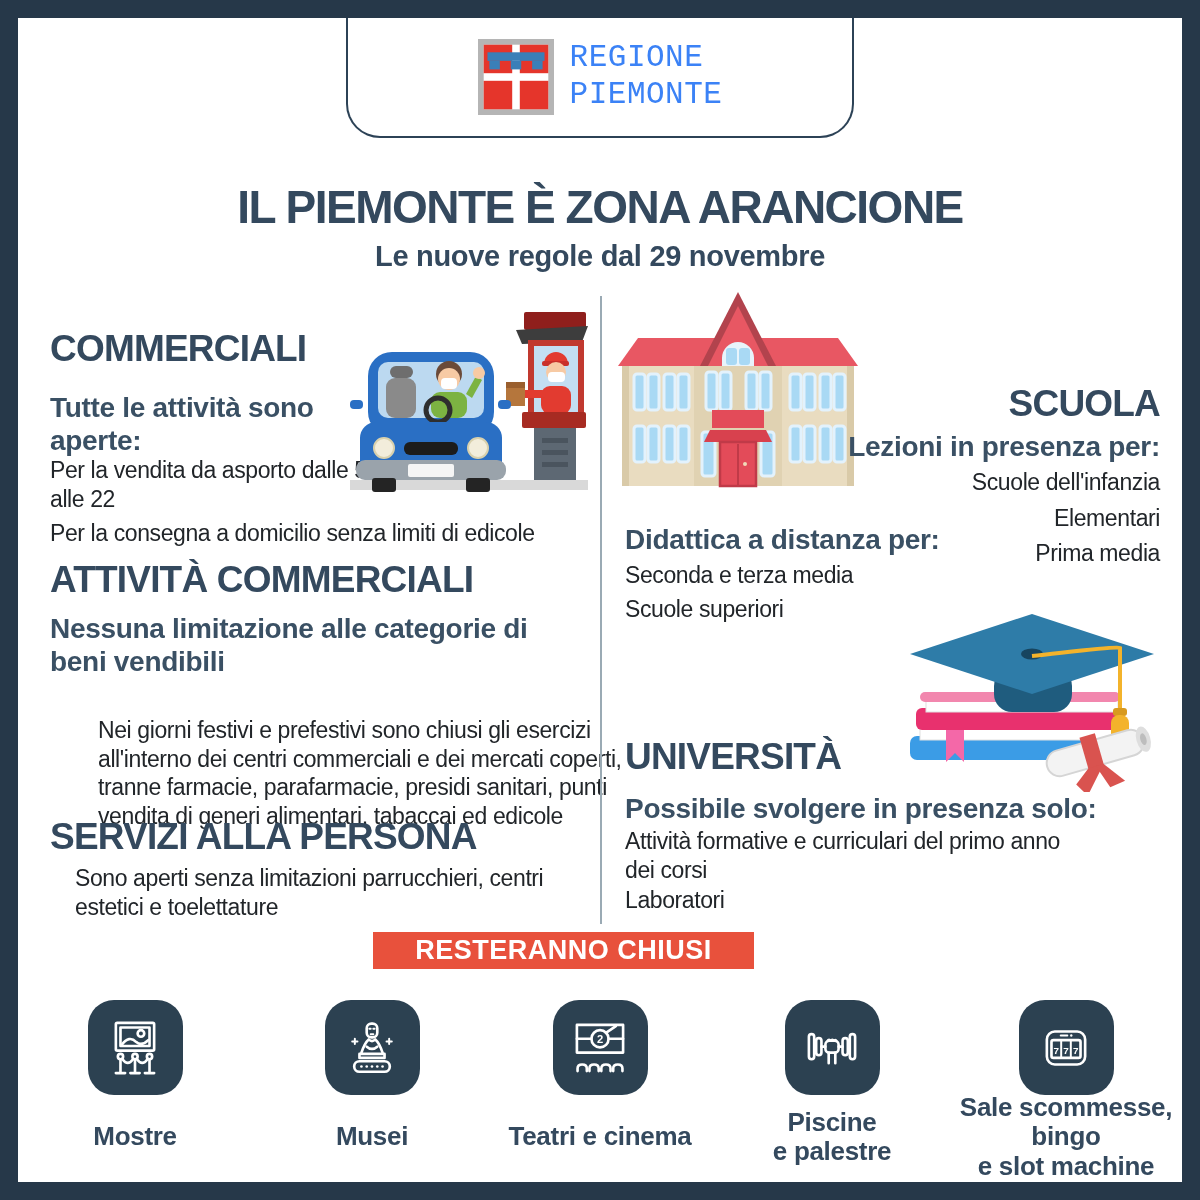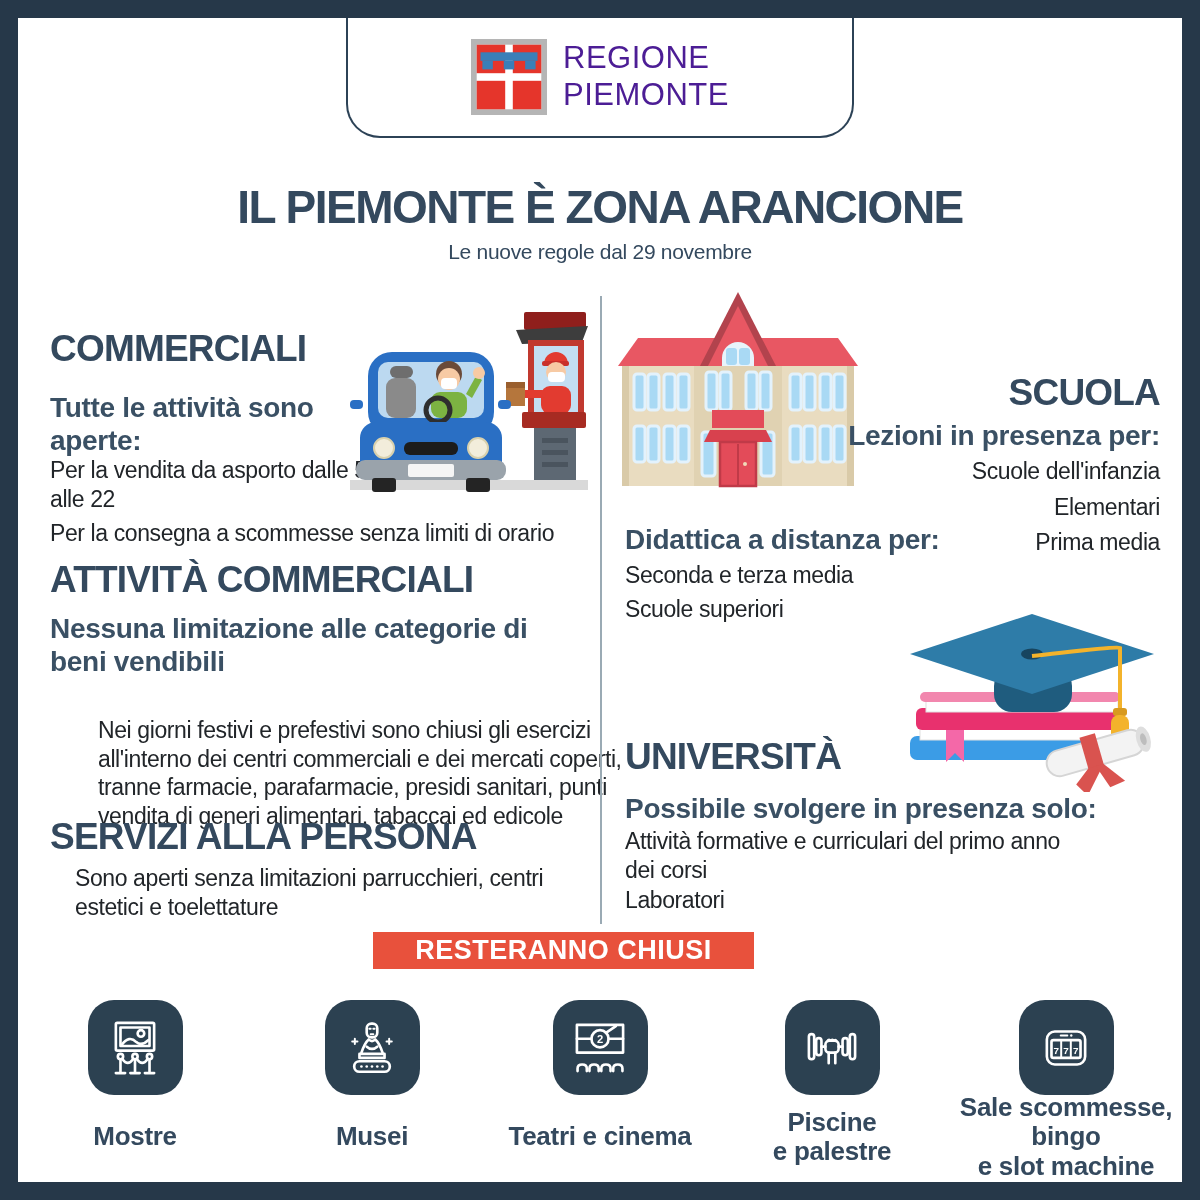--- a/index.html
+++ b/index.html
@@ -16,32 +16,32 @@
   body{font-family:"Liberation Sans",sans-serif;}
   .canvas{position:relative;width:1200px;height:1200px;background:#fff;}
 
   
   .frame{position:absolute;inset:0;border:18px solid var(--frame);pointer-events:none;z-index:5;}
 
   
   .logo-tab{position:absolute;left:346px;top:18px;width:508px;height:120px;background:#fff;
     border:2px solid #2c4256;border-top:none;border-radius:0 0 34px 34px;z-index:6;
     display:flex;align-items:center;justify-content:center;gap:16px;}
-  .brand{font-family:Liberation Sans, sans-serif;font-size:31px;line-height:1.18;color:#4c1d95;letter-spacing:.5px;}
+  .brand{font-family:Liberation Mono, monospace;font-size:31px;line-height:1.18;color:#3b82f6;letter-spacing:.5px;}
 
   .title{position:absolute;top:180px;left:0;width:1200px;text-align:center;
     font-size:46px;font-weight:bold;color:var(--head);letter-spacing:-1.5px;}
   .subtitle{position:absolute;top:240px;left:0;width:1200px;text-align:center;
-    font-size:21px;font-weight:normal;color:var(--head);letter-spacing:-.3px;}
+    font-size:29px;font-weight:bold;color:var(--head);letter-spacing:-.3px;}
 
   .h1{position:absolute;font-size:37px;font-weight:bold;color:var(--head);letter-spacing:-.8px;line-height:1.05;}
   .h2{position:absolute;font-size:28px;font-weight:bold;color:var(--sub);line-height:1.17;letter-spacing:-.3px;}
   .body-t{position:absolute;font-size:23px;color:var(--body);line-height:1.25;letter-spacing:-.4px;}
   .para{line-height:1.24;}
-  .r{text-align:center;}
+  .r{text-align:center;margin-top:11px;}
 
   .divider{position:absolute;left:600px;top:296px;width:2px;height:628px;background:var(--divider);}
 
   .illus{position:absolute;}
 
   .banner{position:absolute;left:373px;top:932px;width:381px;height:37px;background:var(--banner);
     color:#fff;font-size:27px;font-weight:bold;text-align:center;line-height:37px;letter-spacing:.5px;}
 
   .closed-item{position:absolute;top:1000px;width:230px;display:flex;flex-direction:column;align-items:center;}
   .tile{width:95px;height:95px;border-radius:26px;background:var(--tile);
@@ -75,21 +75,21 @@
       <div>PIEMONTE</div>
     </div>
   </div>
 
   <div class="title">IL PIEMONTE È ZONA ARANCIONE</div>
   <div class="subtitle">Le nuove regole dal 29 novembre</div>
 
   <div class="h1" style="left:50px;top:330px;">COMMERCIALI</div>
   <div class="h2" style="left:50px;top:392px;width:272px;">Tutte le attività sono aperte:</div>
   <div class="body-t" style="left:50px;top:456px;width:330px;">Per la vendita da asporto dalle 5 alle 22</div>
-  <div class="body-t" style="left:50px;top:519px;width:560px;">Per la consegna a scommesse senza limiti di orario</div>
+  <div class="body-t" style="left:50px;top:519px;width:560px;">Per la consegna a domicilio senza limiti di edicole</div>
 
   <svg class="illus" style="left:348px;top:306px;" width="242" height="192" viewBox="0 0 242 192">
     <rect x="2" y="174" width="238" height="10" fill="#d9d9d9"></rect>
 
     <rect x="176" y="6" width="62" height="18" rx="2" fill="#8f1f1c"></rect>
     <polygon points="168,24 240,20 234,36 174,38" fill="#3d3d3d"></polygon>
     <rect x="180" y="34" width="56" height="78" fill="#c1392f"></rect>
     <rect x="186" y="40" width="44" height="68" fill="#c3def2"></rect>
     <path d="M196,58 a12,12 0 0 1 24,0 z" fill="#e23b30"></path>
     <rect x="194" y="55" width="27" height="5" rx="2" fill="#c9302a"></rect>

